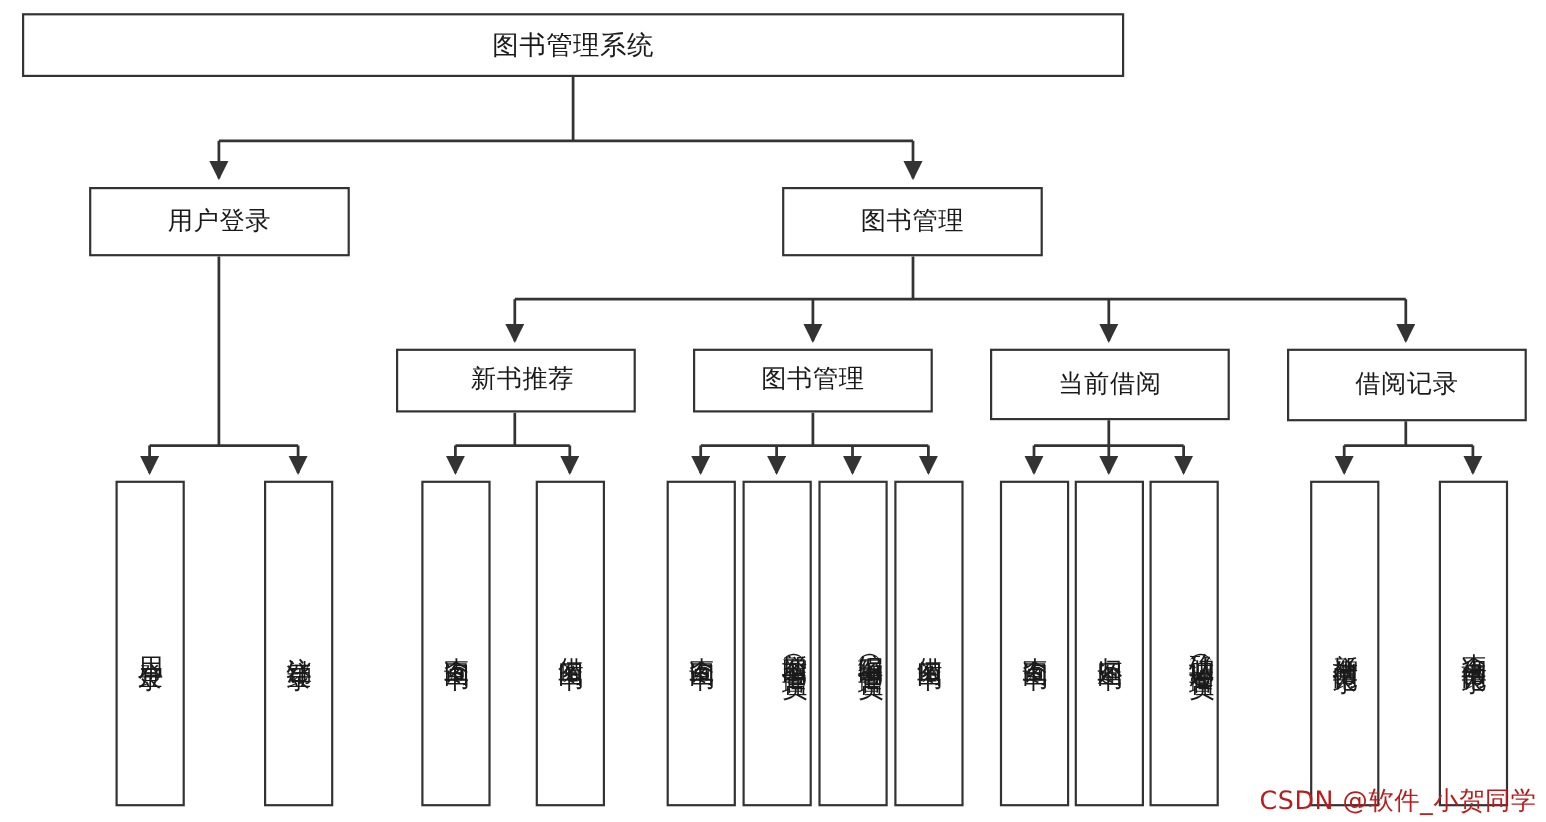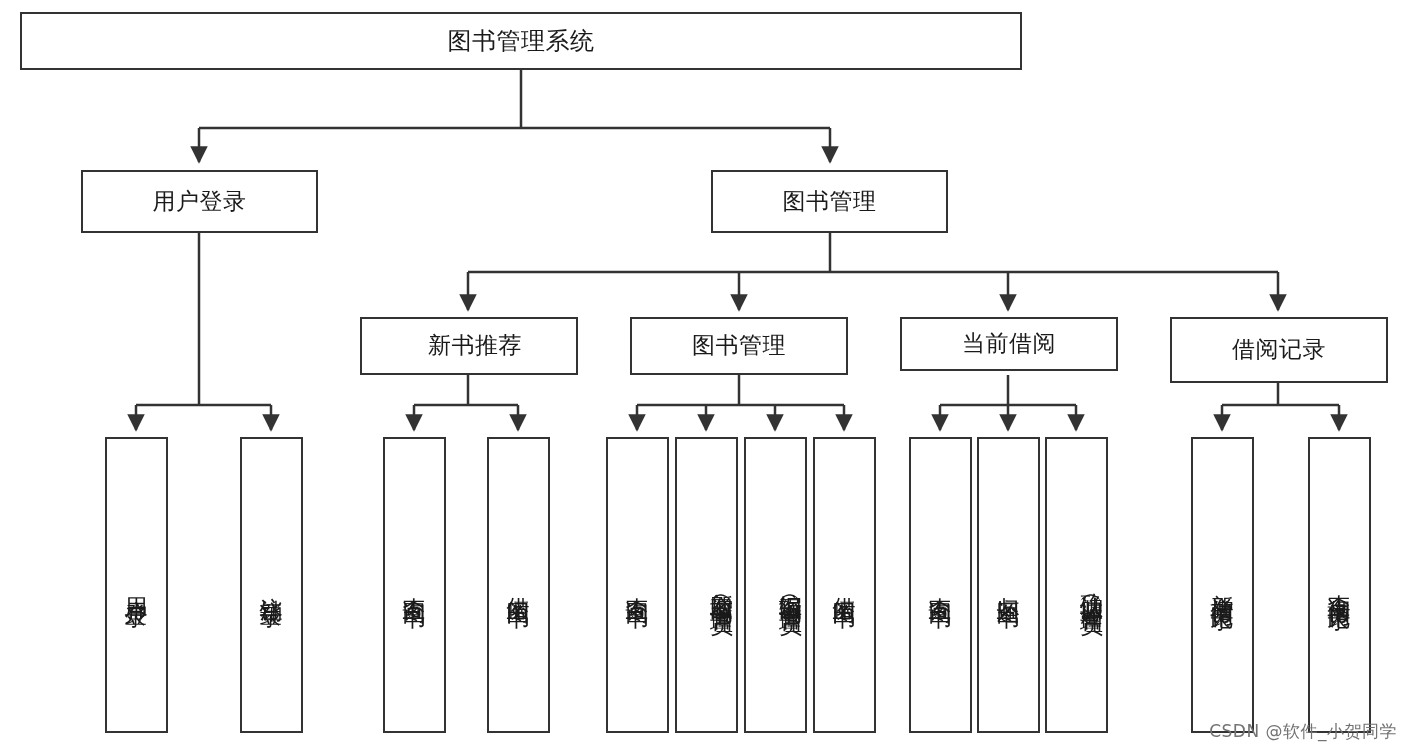--- a/index.html
+++ b/index.html
@@ -57,22 +57,22 @@
     align-items: center;
     padding-top: 0;
   }
   .root-node {
     font-size: 24px;
   }
   #watermark {
     position: absolute;
     right: 8px;
     bottom: 4px;
-    font-size: 17px;
-    color: #737373;
+    font-size: 23px;
+    color: #b91c1c;
     letter-spacing: 0.5px;
     user-select: none;
     white-space: nowrap;
   }
 </style>
 </head>
 <body>
 
 <div id="diagram-canvas">
 
@@ -128,21 +128,21 @@
     </g>
   </svg>
 
   <div class="node node-h root-node" style="left:20px; top:12px; width:1002px; height:58px;">图书管理系统</div>
 
   <div class="node node-h" style="left:81px; top:170px; width:237px; height:63px;">用户登录</div>
   <div class="node node-h" style="left:711px; top:170px; width:237px; height:63px;">图书管理</div>
 
   <div class="node node-h" style="left:360px; top:317px; width:218px; height:58px;padding-left:12px;">新书推荐</div>
   <div class="node node-h" style="left:630px; top:317px; width:218px; height:58px;">图书管理</div>
-  <div class="node node-h" style="left:900px; top:317px; width:218px; height:54px;text-align:right;">当前借阅</div>
+  <div class="node node-h" style="left:900px; top:317px; width:218px; height:65px;text-align:right;">当前借阅</div>
   <div class="node node-h" style="left:1170px; top:317px; width:218px; height:66px;">借阅记录</div>
 
   <div class="node node-v centered" style="left:105px; top:437px; width:63px; height:296px;">用户登录</div>
   <div class="node node-v centered" style="left:240px; top:437px; width:63px; height:296px;">注销登录</div>
 
   <div class="node node-v centered" style="left:383px; top:437px; width:63px; height:296px;">查询图书</div>
   <div class="node node-v centered" style="left:487px; top:437px; width:63px; height:296px;">借阅图书</div>
 
   <div class="node node-v centered" style="left:606px; top:437px; width:63px; height:296px;">查询图书</div>
   <div class="node node-v" style="left:675px; top:437px; width:63px; height:296px;">新增图书（管理员）</div>

